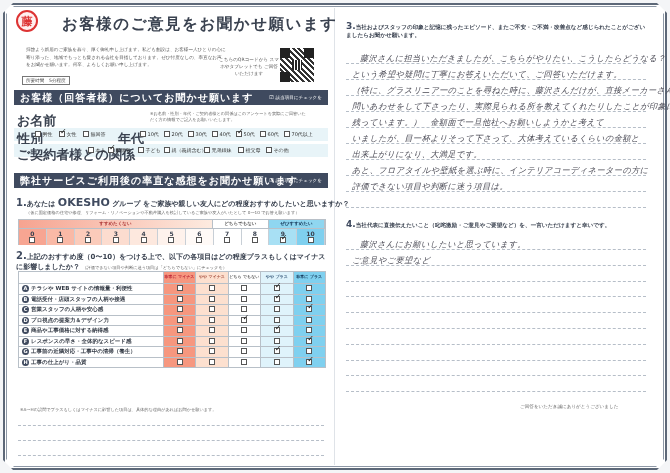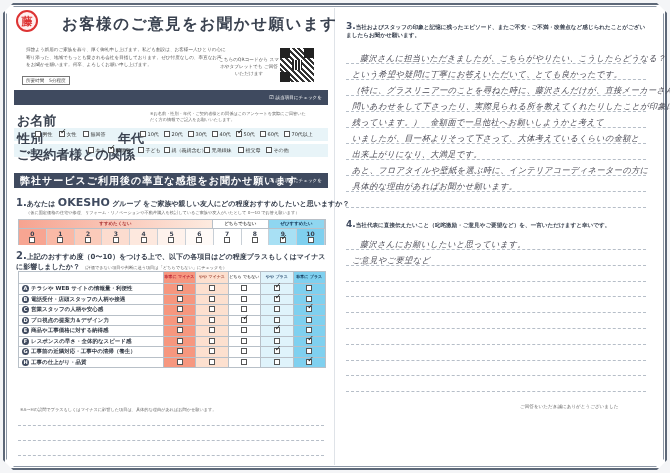--- a/index.html
+++ b/index.html
@@ -83,20 +83,21 @@
 <div class="divider-v"></div>
 
 <div class="logo" style="left:16px;top:10px;">藤</div>
 <div class="title" style="left:62px;top:14px;">お客様のご意見をお聞かせ願います</div>
 <div class="intro" style="left:26px;top:46px;">拝啓よう新居のご家族を募り、厚く御礼申し上げます。私ども創設は、お客様一人ひとりの心に寄り添った、地域でもっとも愛される会社を目指しております。ぜひ忖度なしの、率直なお声をお聞かせ願います。何卒、よろしくお願い申し上げます。</div>
 <div class="time-box" style="left:22px;top:76px;">所要時間　5分程度</div>
 <div class="qr-text" style="left:218px;top:56px;">こちらのQRコードから スマホやタブレットでも ご回答いただけます</div>
 <div class="qr" style="left:280px;top:48px;"></div>
 
 <div class="band" style="left:14px;top:90px;">
+  <span>お客様（回答者様）についてお聞かせ願います</span>
   <span class="chk">該当項目にチェックを</span>
 </div>
 <div class="label-bold" style="left:17px;top:112px;">お名前</div>
 <input style="position: absolute; left: 48px; top: 111px; width: 100px; height: 9px; border: none; background: transparent;">
 <div class="note" style="left:150px;top:111px;width:160px;">※お名前・性別・年代・ご契約者様との関係はこのアンケートを実際にご回答いただく方の情報でご記入をお願いいたします。</div>
 
 <div class="row-bg" style="left:14px;top:128px;"></div>
 <div class="label-bold" style="left:17px;top:130px;">性別</div>
 <div id="gender-opts">
     <div class="opt" style="left: 35px; top: 131px;">
@@ -330,35 +331,35 @@
 <div class="dot-line" style="left:18px;top:440px;width:306px;"></div>
 <div class="dot-line" style="left:18px;top:455px;width:306px;"></div>
 
 <div class="q3-title">
   <span class="q-num" style="font-size:9px;">3.</span><span>当社およびスタッフの印象と記憶に残ったエピソード、またご不安・ご不満・改善点など感じられたことがございましたらお聞かせ願います。</span>
 </div>
 <div id="q3-lines">
     <div class="dot-line" style="left: 346px; top: 63px; width: 300px;"></div>
     <div class="hw" style="left: 360px; top: 53px;">藤沢さんに担当いただきましたが、こちらがやりたい、こうしたらどうなる？</div>
     <div class="dot-line" style="left: 346px; top: 79px; width: 300px;"></div>
-    <div class="hw" style="left: 352px; top: 69px;">という希望や疑問に丁寧にお答えいただいて、とても良かったです。</div>
+    <div class="hw" style="left: 352px; top: 69px;">という希望や疑問に丁寧にお答えいただいて、ご回答いただけます。</div>
     <div class="dot-line" style="left: 346px; top: 95px; width: 300px;"></div>
     <div class="hw" style="left: 352px; top: 85px;">（特に、グラスリニア一のことを尋ねた時に、藤沢さんだけが、直接メーカーさんに</div>
     <div class="dot-line" style="left: 346px; top: 111px; width: 300px;"></div>
     <div class="hw" style="left: 352px; top: 101px;">問いあわせをして下さったり、実際見られる所を教えてくれたりしたことが印象に</div>
     <div class="dot-line" style="left: 346px; top: 127px; width: 300px;"></div>
     <div class="hw" style="left: 352px; top: 117px;">残っています。）　金額面で一旦他社へお願いしようかと考えて</div>
     <div class="dot-line" style="left: 346px; top: 143px; width: 300px;"></div>
     <div class="hw" style="left: 352px; top: 133px; text-align: center;">いましたが、目一杯よりそって下さって、大体考えているくらいの金額と</div>
     <div class="dot-line" style="left: 346px; top: 159px; width: 300px;"></div>
     <div class="hw" style="left: 352px; top: 149px;">出来上がりになり、大満足です。</div>
     <div class="dot-line" style="left: 346px; top: 175px; width: 300px;"></div>
     <div class="hw" style="left: 352px; top: 165px;">あと、フロアタイルや壁紙を選ぶ時に、インテリアコーディネーターの方に</div>
     <div class="dot-line" style="left: 346px; top: 191px; width: 300px;"></div>
-    <div class="hw" style="left: 352px; top: 181px;">具体的な理由があればお聞かせ願います。</div>
+    <div class="hw" style="left: 352px; top: 181px;">評価できない項目や判断に迷う項目は。</div>
     <div class="dot-line" style="left: 346px; top: 207px; width: 300px;"></div>
   </div>
 
 <div class="q3-title" style="top:220px;">
   <span class="q-num" style="font-size:9px;">4.</span><span>当社代表に直接伝えたいこと（叱咤激励・ご意見やご要望など）を、一言いただけますと幸いです。</span>
 </div>
 <div id="q4-lines">
     <div class="dot-line" style="left: 346px; top: 249px; width: 300px;"></div>
     <div class="hw" style="left: 360px; top: 239px;">藤沢さんにお願いしたいと思っています。</div>
     <div class="dot-line" style="left: 346px; top: 264.8px; width: 300px;"></div>

